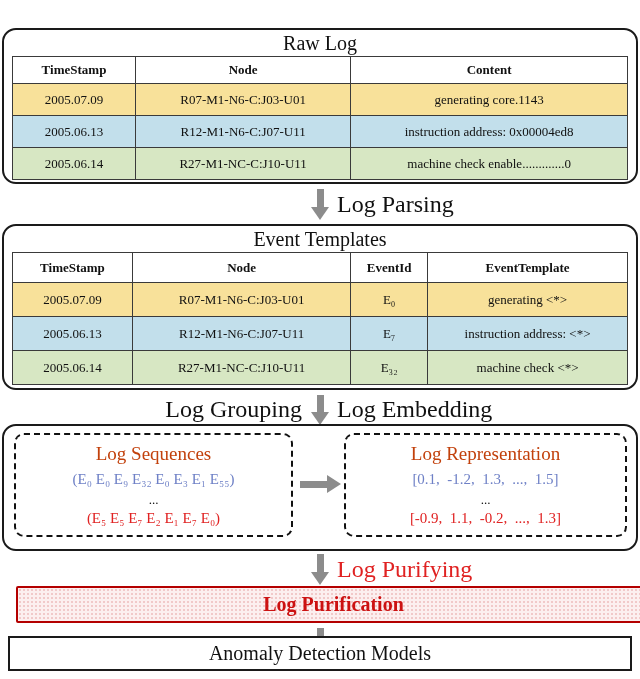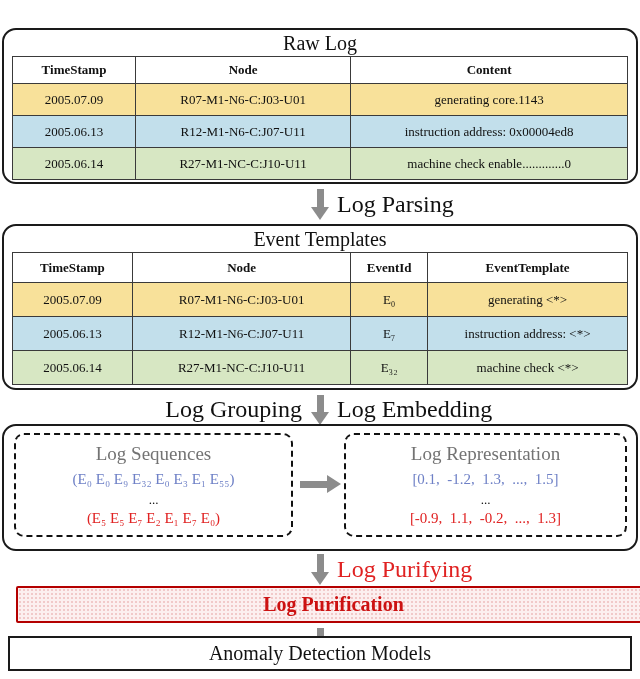--- a/index.html
+++ b/index.html
@@ -49,21 +49,21 @@
     border-top:9px solid transparent;border-bottom:9px solid transparent;
     border-left:14px solid var(--arrow-gray,#8C8C8C);
   }
   
   .dashed-box{
     position:absolute;top:7px;height:104px;box-sizing:border-box;
     border:2px dashed #111;border-radius:10px;background:#fff;
     display:flex;flex-direction:column;align-items:center;justify-content:space-evenly;
     padding:1px 0;
   }
-  .dashed-title{font-size:19px;line-height:22px;color:#737373;}
+  .dashed-title{font-size:19px;line-height:22px;color:#c2410c;}
   .seq-line{font-size:15px;line-height:17px;white-space:pre;}
   .seq-line.blue{color:var(--sequence-blue,#6E80C6);}
   .seq-line.red{color:var(--sequence-red,#E02222);}
   .ellipsis-line{font-size:13px;line-height:9px;color:#111;}
   
   .purify-box{
     position:absolute;left:16px;top:562px;width:631px;height:33px;
     border:2.5px solid var(--purification-border,#B40000);border-radius:2px;
     background-color:#FCEFEF;
     background-image:radial-gradient(circle,#F1C9C9 26%,rgba(0,0,0,0) 27%);

